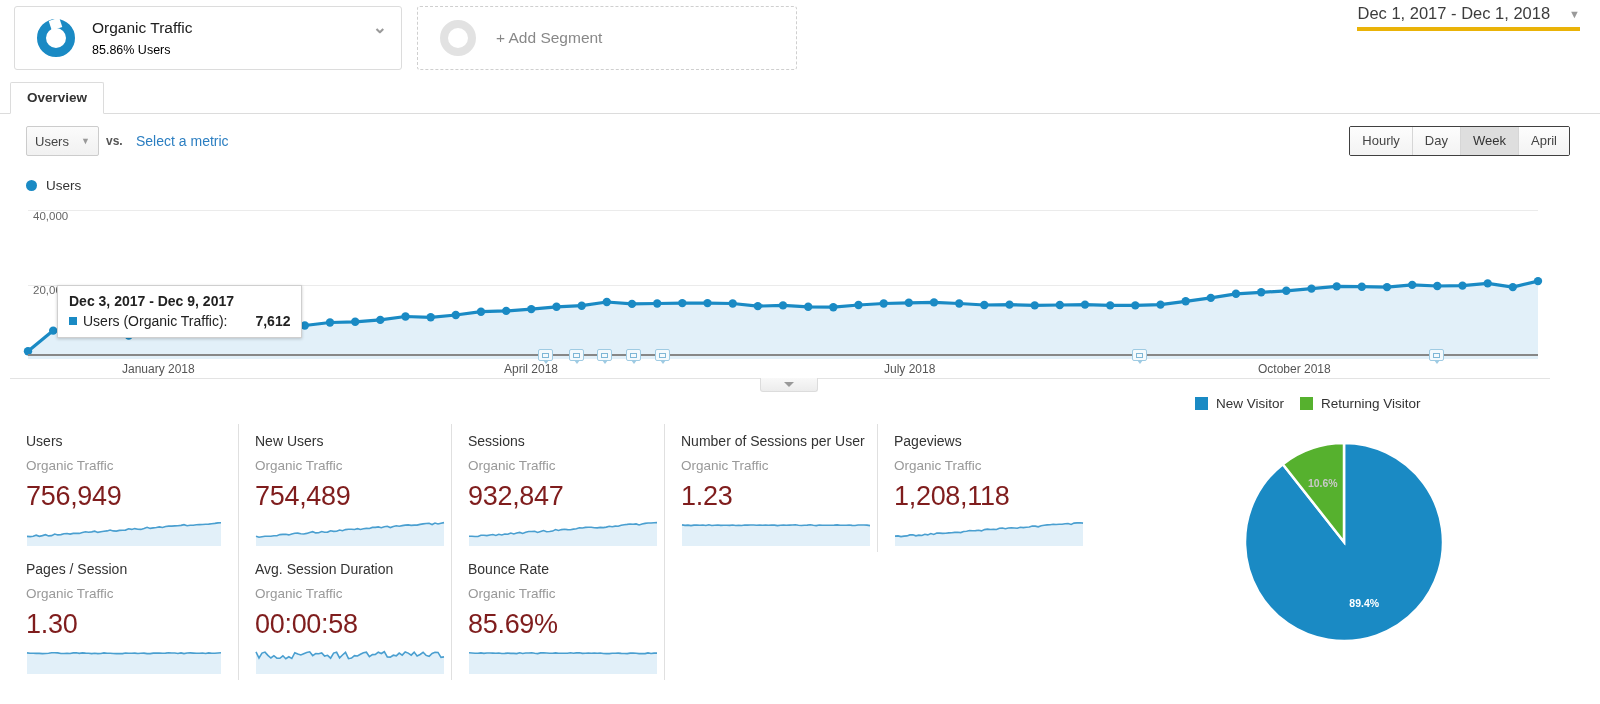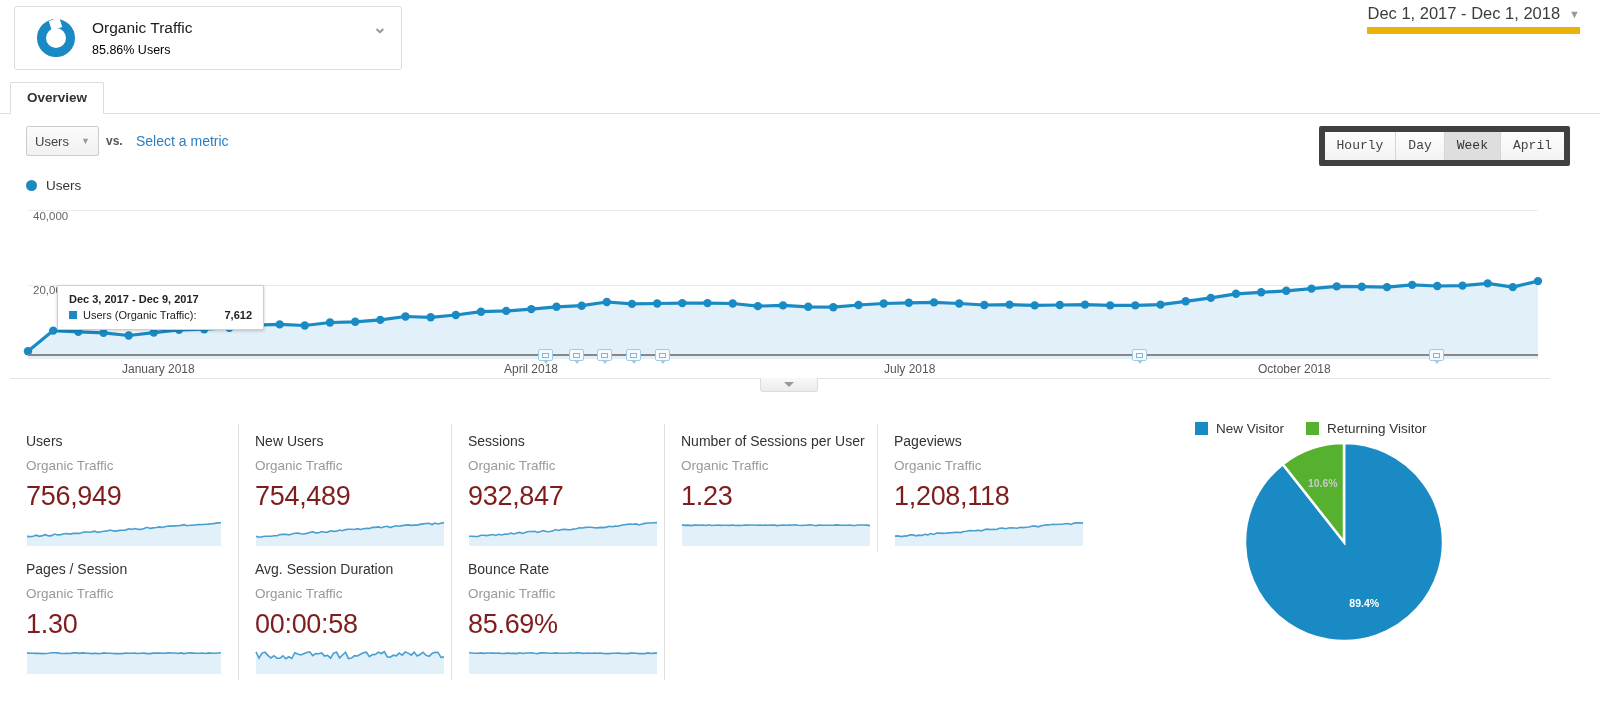--- a/index.html
+++ b/index.html
@@ -53,22 +53,22 @@
     border-radius: 50%;
     border: 8px solid #e2e2e2;
   }
   .add-seg-label { margin-left: 20px; font-size: 15.5px; color: #888; }
 
   .date-range {
     position: absolute; right: 20px; top: 4px;
     text-align: right;
   }
   .date-range-inner {
-    display: inline-flex; align-items: center; gap: 9px;
-    border-bottom: 7px solid #eab308;
+    display: inline-flex; align-items: center; gap: 19px;
+    border-bottom: 4px solid #eab308;
     padding-bottom: 4px;
   }
   .date-range-text { font-size: 16.5px; color: #3c3c3c; }
   .date-caret { color: #9a9a9a; font-size: 11px; }
 
   
   .tabstrip {
     position: absolute; left: 0; top: 82px; width: 1600px; height: 32px;
     border-bottom: 1px solid #dcdcdc;
   }
@@ -91,21 +91,21 @@
     display: flex; align-items: center; justify-content: space-between;
     padding: 0 8px;
   }
   .dropdown-label { font-size: 13px; color: #444; }
   .dropdown-caret { font-size: 9px; color: #999; }
   .vs-label { position: absolute; left: 106px; top: 8px; font-size: 12px; color: #555; font-weight: bold; }
   .select-metric { position: absolute; left: 136px; top: 7px; font-size: 14px; color: #2b7ec1; }
 
   .granularity {
     position: absolute; right: 30px; top: 0;
-    display: flex; border: 6px solid #404040; border-radius: 2px; overflow: hidden; font-family: Liberation Mono, monospace;
+    display: flex; border: 1px solid #404040; border-radius: 2px; overflow: hidden;
   }
   .gran-btn {
     padding: 6px 12px 7px 12px;
     font-size: 13px; color: #444;
     background: linear-gradient(#fdfdfd,#f3f3f3);
     border-right: 1px solid #d6d6d6;
   }
   .gran-btn:last-child { border-right: none; }
   .gran-btn.active { background: #dedede; color: #333; }
 
@@ -142,21 +142,21 @@
     position: absolute; left: 3px; top: 3px;
     width: 7px; height: 5px;
     border: 1px solid #7fb7d6;
   }
 
   .tooltip {
     position: absolute; left: 57px; top: 285px;
     background: #fff; border: 1px solid #cfcfcf;
     box-shadow: 0 1px 3px rgba(0,0,0,.2);
     padding: 7px 11px 8px 11px;
-    font-size: 11px; color: #222;
+    font-size: 14px; color: #222;
     z-index: 8;
   }
   .tt-title { font-weight: bold; margin-bottom: 4px; }
   .tt-row { display: flex; align-items: center; gap: 6px; }
   .tt-swatch { width: 8px; height: 8px; background: #1a8ac4; }
   .tt-val { font-weight: bold; margin-left: 22px; }
 
   .collapse-handle {
     position: absolute; left: 760px; top: 378px;
     width: 58px; height: 14px;
@@ -181,22 +181,22 @@
     padding: 9px 16px 0 16px;
   }
   .card:first-child { border-left: none; }
   .card-title { font-size: 14px; color: #333; white-space: nowrap; }
   .card-sub { font-size: 13.5px; color: #999; margin-top: 9px; }
   .card-value { font-size: 27px; color: #7f1d1d; margin-top: 8px; letter-spacing: -0.3px; }
   .card-spark { position: absolute; left: 16px; bottom: 6px; }
 
   
   .pie-legend {
-    position: absolute; left: 1195px; top: 421px;
-    display: flex; gap: 22px; align-items: flex-end;
+    position: absolute; left: 1195px; top: 396px;
+    display: flex; gap: 16px; align-items: flex-end;
   }
   .pl-item { display: flex; align-items: center; gap: 8px; }
   .pl-swatch { width: 13px; height: 13px; }
   .pl-label { font-size: 13.5px; color: #333; }
   .pie-wrap { position: absolute; left: 1244px; top: 442px; }
   .pie-pct { position: absolute; font-size: 10.5px; font-weight: bold; }
 </style>
 </head>
 <body>
 
@@ -205,20 +205,24 @@
   <div class="segment-bar">
     <div class="segment-pill">
       <div class="donut"></div>
       <div class="seg-text">
         <div class="seg-title">Organic Traffic</div>
         <div class="seg-sub">85.86% Users</div>
       </div>
       <div class="seg-caret">⌄</div>
     </div>
 
+    <div class="add-segment">
+      <div class="donut-empty"></div>
+      <div class="add-seg-label">+ Add Segment</div>
+    </div>
 
     <div class="date-range">
       <div class="date-range-inner">
         <span class="date-range-text">Dec 1, 2017 - Dec 1, 2018</span>
         <span class="date-caret">▼</span>
       </div>
     </div>
   </div>
 
   <div class="tabstrip">

